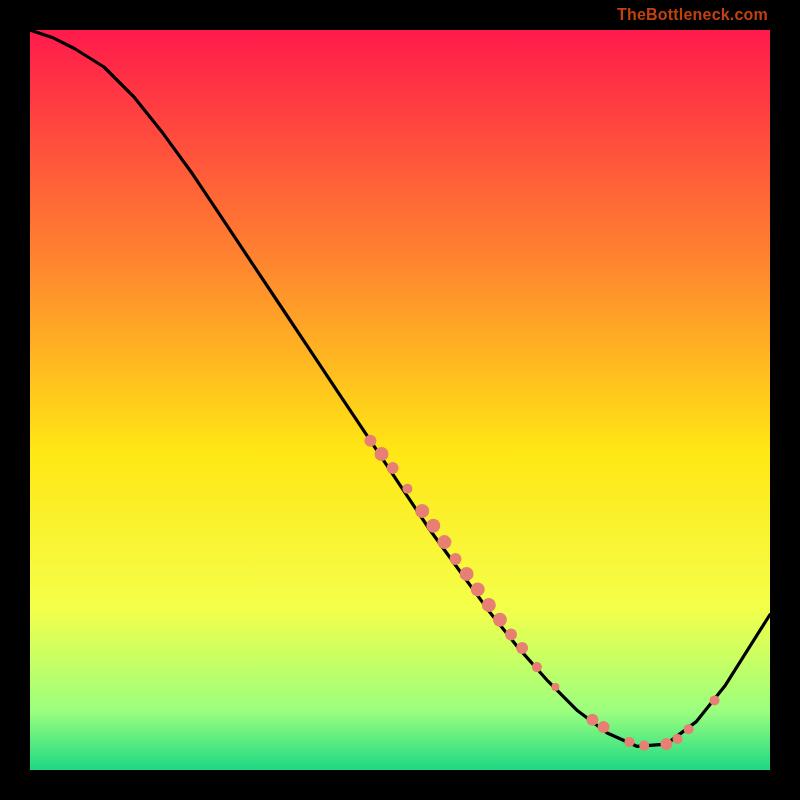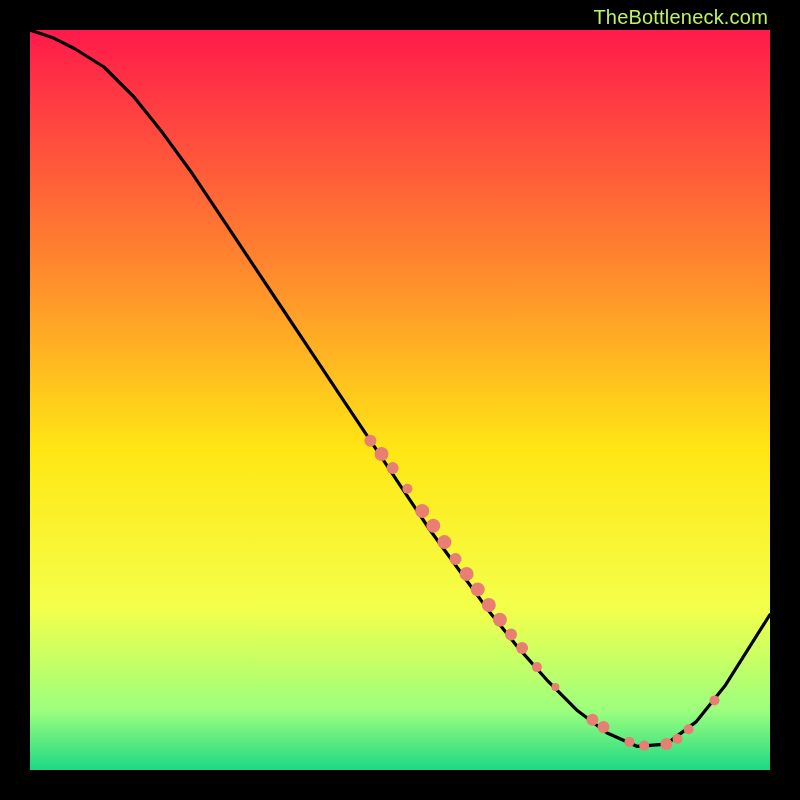--- a/index.html
+++ b/index.html
@@ -23,23 +23,23 @@
     position: absolute;
     left: 0;
     top: 0;
     width: 740px;
     height: 740px;
   }
   .watermark {
     position: absolute;
     top: 6px;
     right: 32px;
-    color: #bef264;
-    font-size: 20px;
-    font-weight: 400;
+    color: #c2410c;
+    font-size: 16px;
+    font-weight: 700;
     letter-spacing: 0.2px;
   }
 </style>
 </head>
 <body>
 
 <div class="frame">
   <svg class="plot-area" viewBox="0 0 740 740">
     <defs>
       <linearGradient id="bg-grad" x1="0" y1="0" x2="0" y2="1">

